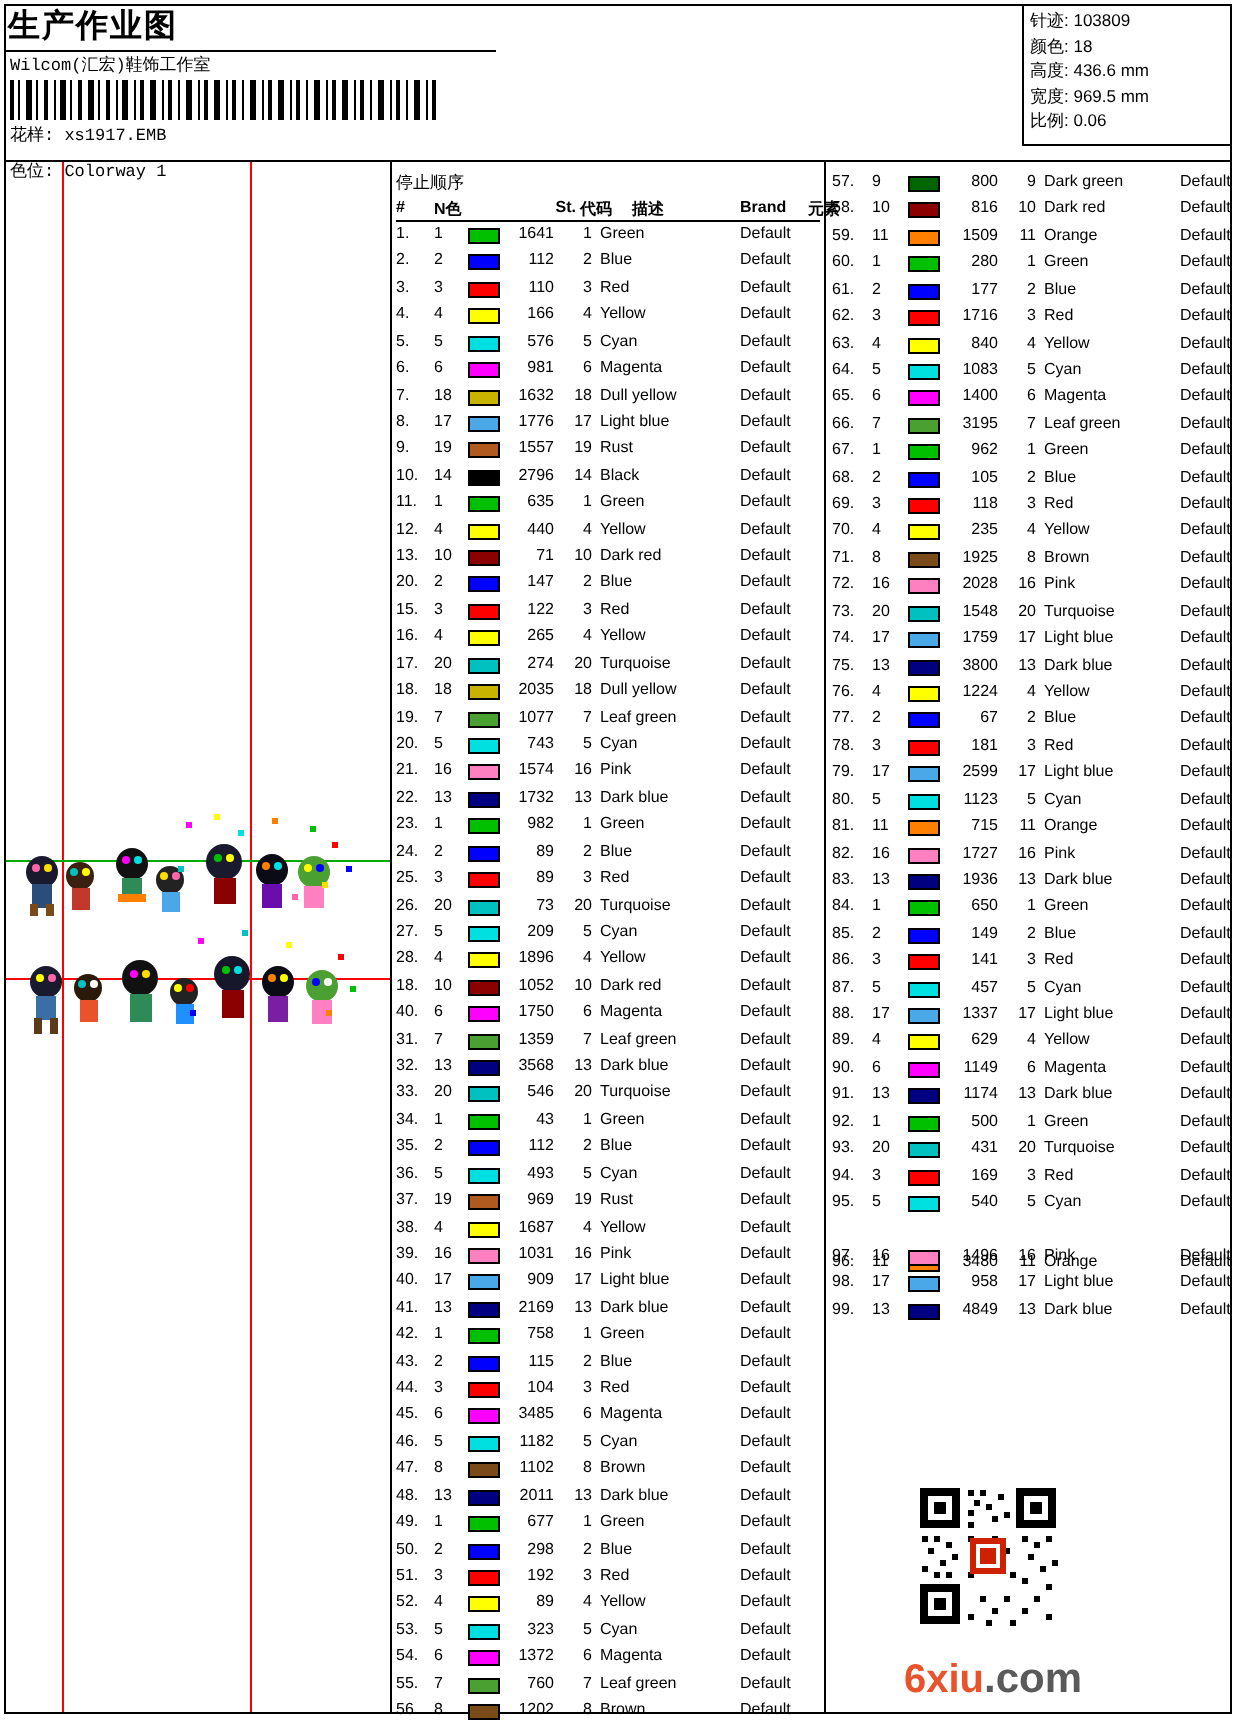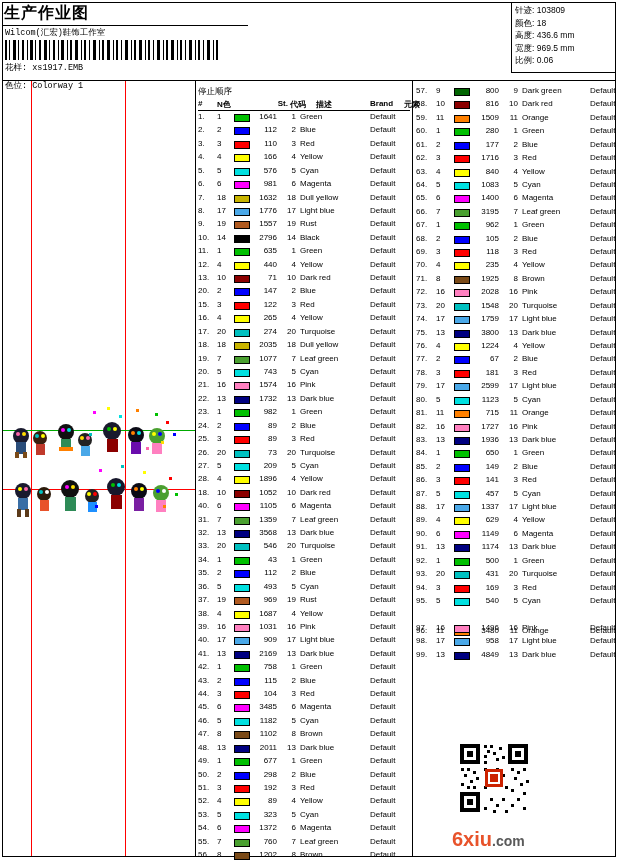--- a/index.html
+++ b/index.html
@@ -57,21 +57,21 @@
   .r-nd{position:absolute;left:20px;width:14px;}
   .r-sw{position:absolute;left:38px;width:16px;height:8px;top:2px;border:1px solid #000;box-sizing:border-box;}
   .r-code{position:absolute;left:57px;width:26px;text-align:right;}
   .r-st{position:absolute;left:88px;width:14px;text-align:right;}
   .r-desc{position:absolute;left:106px;width:66px;}
   .r-brand{position:absolute;left:174px;width:46px;}
 
   
   .qr{position:absolute;left:458px;top:742px;width:72px;height:72px;}
   .logo{position:absolute;left:452px;top:828px;font-size:20px;font-weight:bold;color:#e8532b;font-family:"Liberation Sans",sans-serif;}
-  .logo .dom{color:#5a5a5a;font-size:14px;}
+  .logo .dom{color:#5a5a5a;font-size:21px;}
 </style>
 </head>
 <body>
 
 <div class="page">
   <div class="outer-border"></div>
 
   <div class="title">生产作业图</div>
   <div class="hdr-rule"></div>
   <div class="hdr-line" style="top:27px;">Wilcom(汇宏)鞋饰工作室</div>
@@ -535,21 +535,21 @@
         <span class="c-sw" style="background:#8b0000"></span>
         <span class="c-code">1052</span>
         <span class="c-st">10</span>
         <span class="c-desc">Dark red</span>
         <span class="c-brand">Default</span>
       </div>
       <div class="row" style="top:415.18px">
         <span class="c-no">40.</span>
         <span class="c-nd">6</span>
         <span class="c-sw" style="background:#ff00ff"></span>
-        <span class="c-code">1105</span>
+        <span class="c-code">1750</span>
         <span class="c-st">6</span>
         <span class="c-desc">Magenta</span>
         <span class="c-brand">Default</span>
       </div>
       <div class="row" style="top:428.6px">
         <span class="c-no">31.</span>
         <span class="c-nd">7</span>
         <span class="c-sw" style="background:#4aa030"></span>
         <span class="c-code">1359</span>
         <span class="c-st">7</span>

